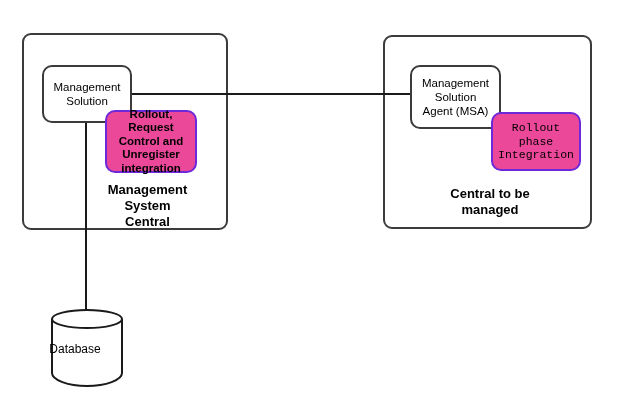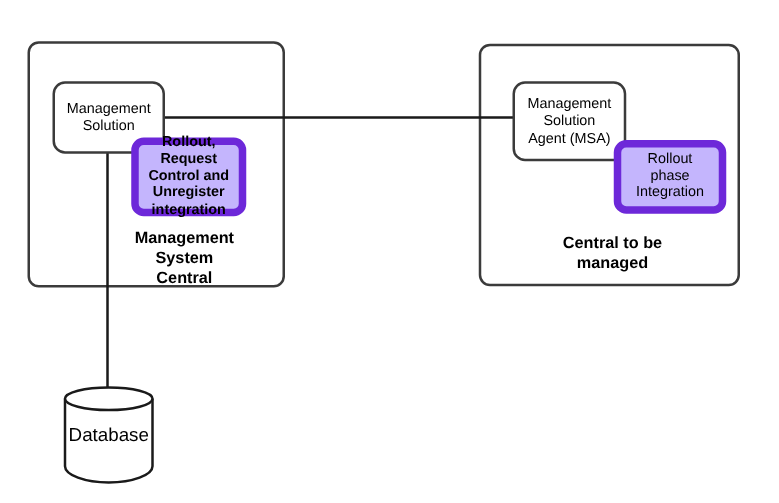--- a/index.html
+++ b/index.html
@@ -93,42 +93,43 @@
   }
   #box-msa {
     left: 410px;
     top: 65px;
     width: 91px;
     height: 64px;
   }
 
   
   .highlight-box {
-    border: 6px solid #6d28d9;
+    border: 2px solid #6d28d9;
     border-radius: 10px;
-    background: #c4b5fd;
+    background: #ec4899;
     font-size: 11.5px;
     line-height: 13.5px;
     font-weight: bold;
     padding: 2px 4px;
     white-space: pre-line;
     z-index: 6;
   }
   #box-rollout-request-control {
     left: 105px;
     top: 110px;
     width: 92px;
     height: 63px;
   }
   #box-rollout-phase {
     left: 491px;
     top: 112px;
     width: 90px;
     height: 59px;
     font-weight: normal;
+    font-family: Liberation Mono, monospace;
   }
 
   
   .edge {
     position: absolute;
     background: #1a1a1a;
     z-index: 2;
   }
   #edge-central-to-device {
     left: 131px;
@@ -152,25 +153,25 @@
     height: 82px;
     z-index: 5;
   }
   #node-database svg {
     display: block;
     width: 74px;
     height: 82px;
   }
   #database-label {
     position: absolute;
-    left: 50px;
+    left: 38px;
     top: 342px;
     width: 74px;
     text-align: center;
-    font-size: 15px;
+    font-size: 12px;
     line-height: 14px;
     z-index: 6;
     color: #000000;
   }
 </style>
 </head>
 <body>
 
 <div id="diagram-canvas">
 

